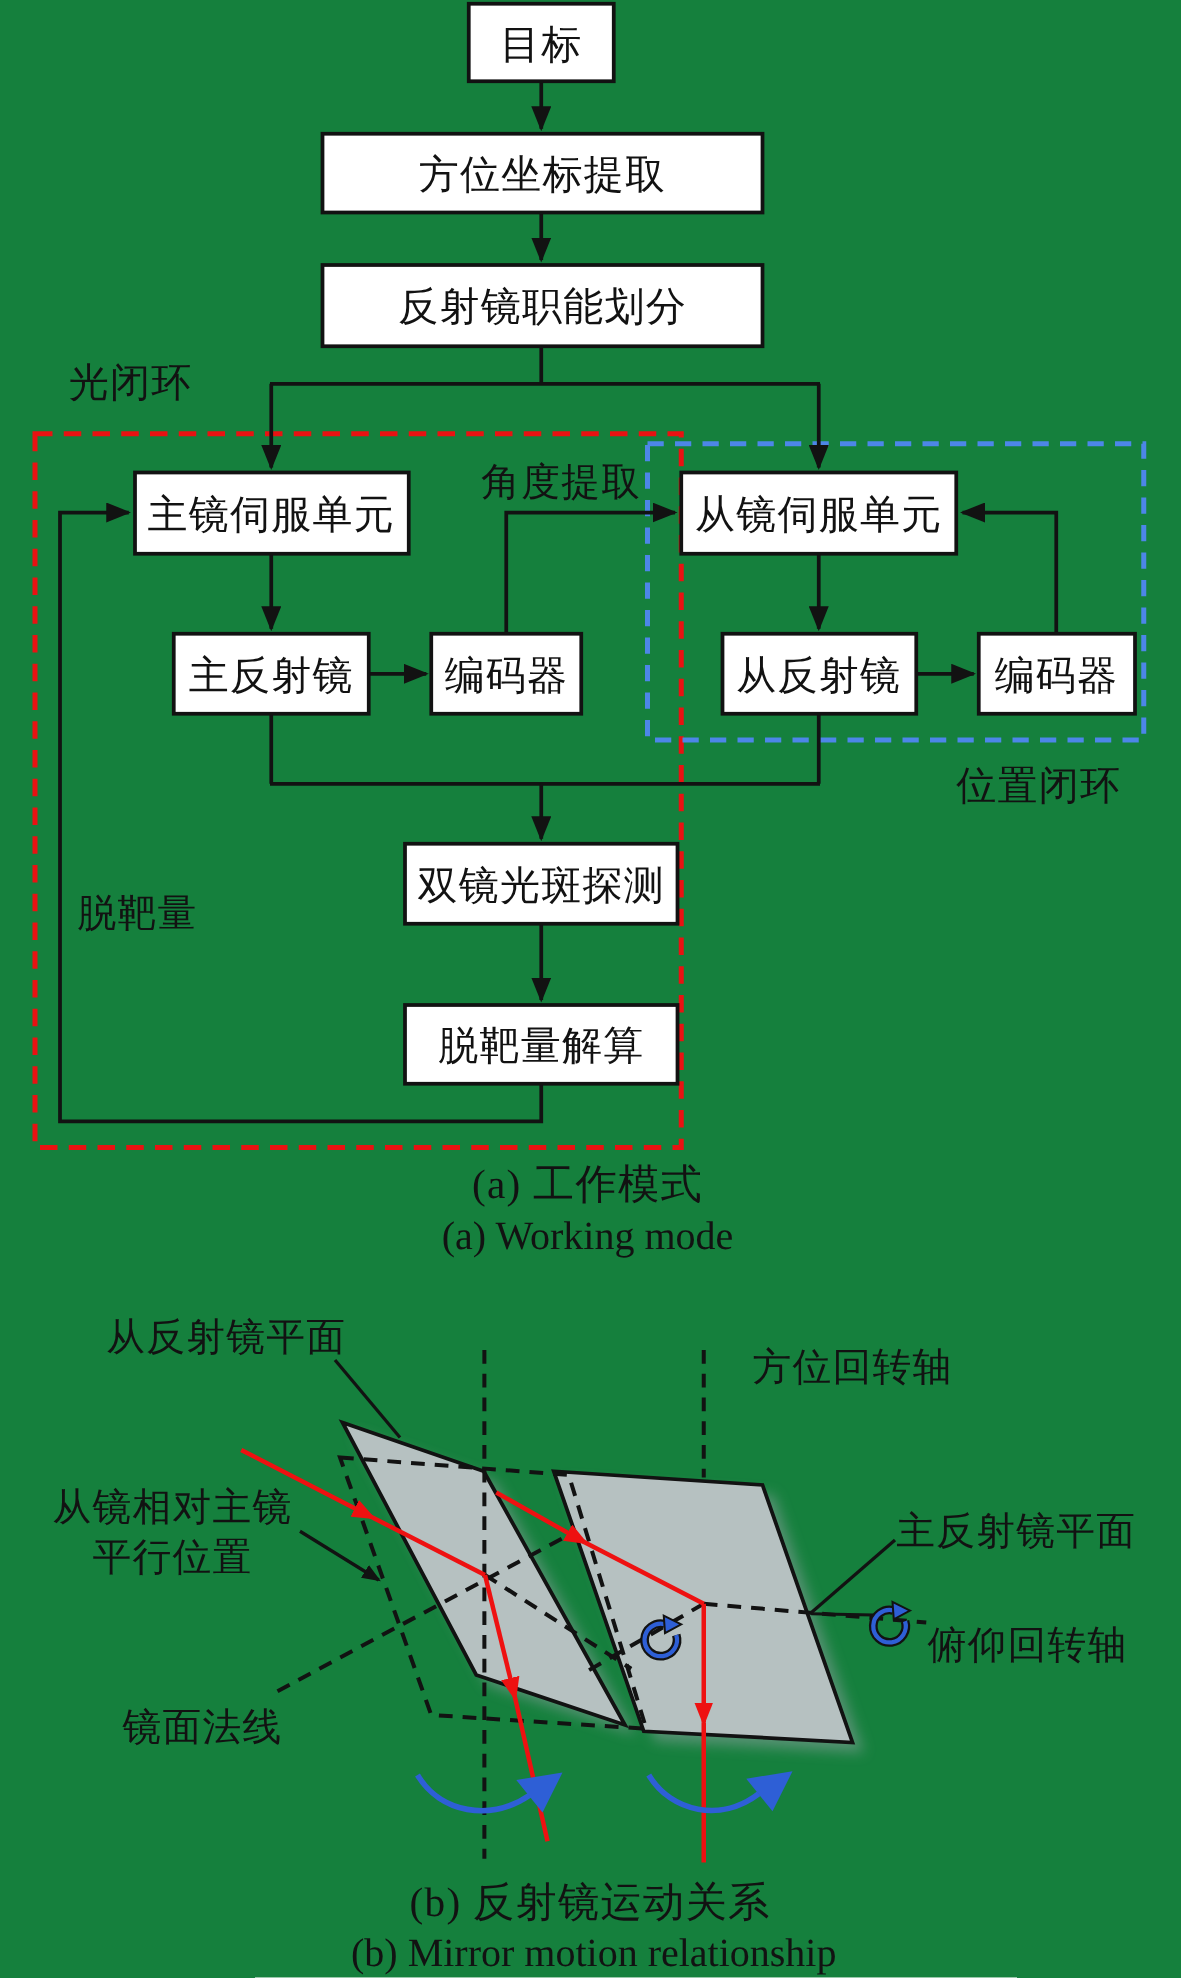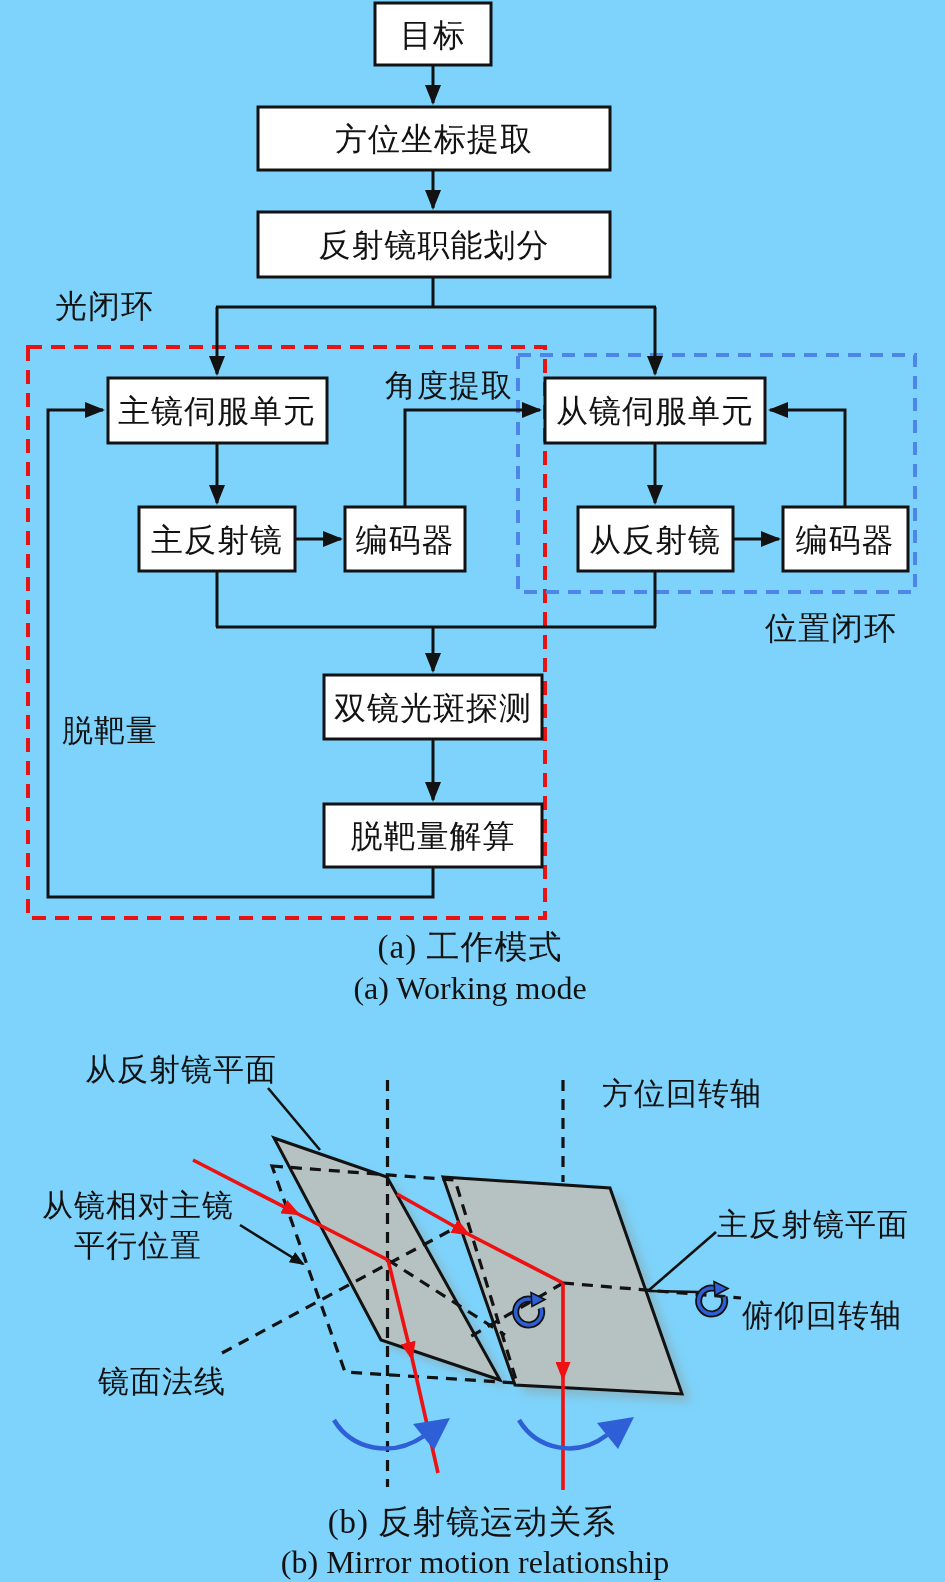--- a/index.html
+++ b/index.html
@@ -1,16 +1,16 @@
 <!DOCTYPE html>
 <html style="--loop-red: #e91212; --loop-blue: #4d86e8; --ray-red: #ee1111; --arrow-blue: #2e5fd6; --mirror-fill: #b6c1c1;"><head>
 <meta charset="utf-8">
 <style>
   html,body { margin:0; padding:0; background:#ffffff; }
-  #stage { position:relative; width:945px; height:1582px; background:#7dd3fc; overflow:hidden; }
+  #stage { position:relative; width:945px; height:1582px; background:#15803d; overflow:hidden; }
   svg { position:absolute; left:0; top:0; }
 
   .box    { fill:#ffffff; stroke:#121212; stroke-width:3; }
   .conn   { stroke:#121212; stroke-width:3; fill:none; }
   .leader { stroke:#121212; stroke-width:2.6; fill:none; }
   .dashred  { stroke:var(--loop-red,#e91212); stroke-width:4; fill:none; stroke-dasharray:14 9; }
   .dashblue { stroke:var(--loop-blue,#4d86e8); stroke-width:4; fill:none; stroke-dasharray:13 9; }
   .dashk  { stroke:#121212; stroke-width:3.2; fill:none; stroke-dasharray:11 8; }
   .ray    { stroke:var(--ray-red,#ee1111); stroke-width:3.6; fill:none; }
   .mirror { fill:var(--mirror-fill,#b6c1c1); stroke:#121212; stroke-width:3; }

